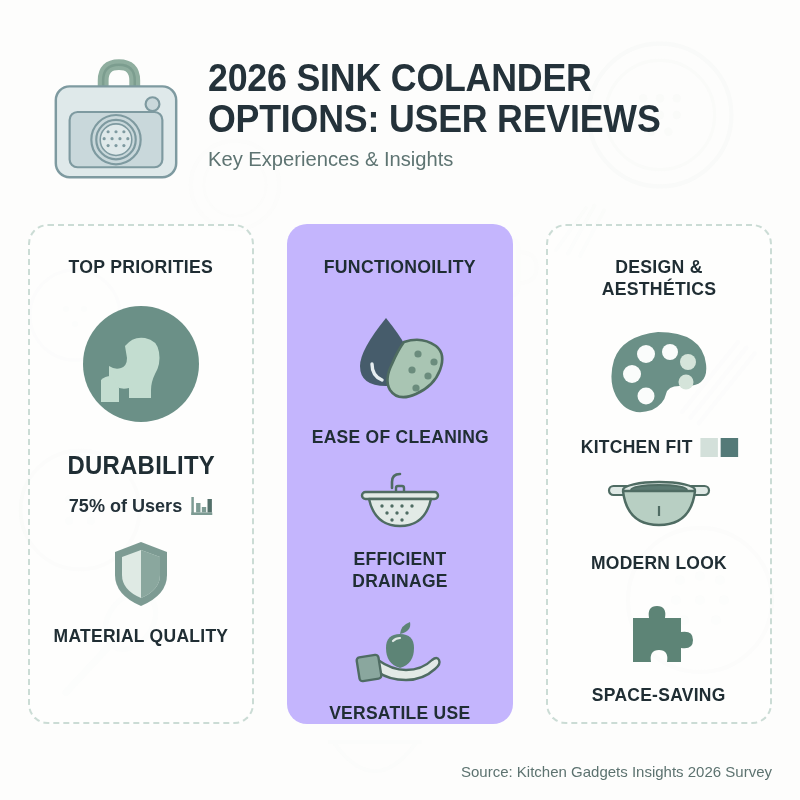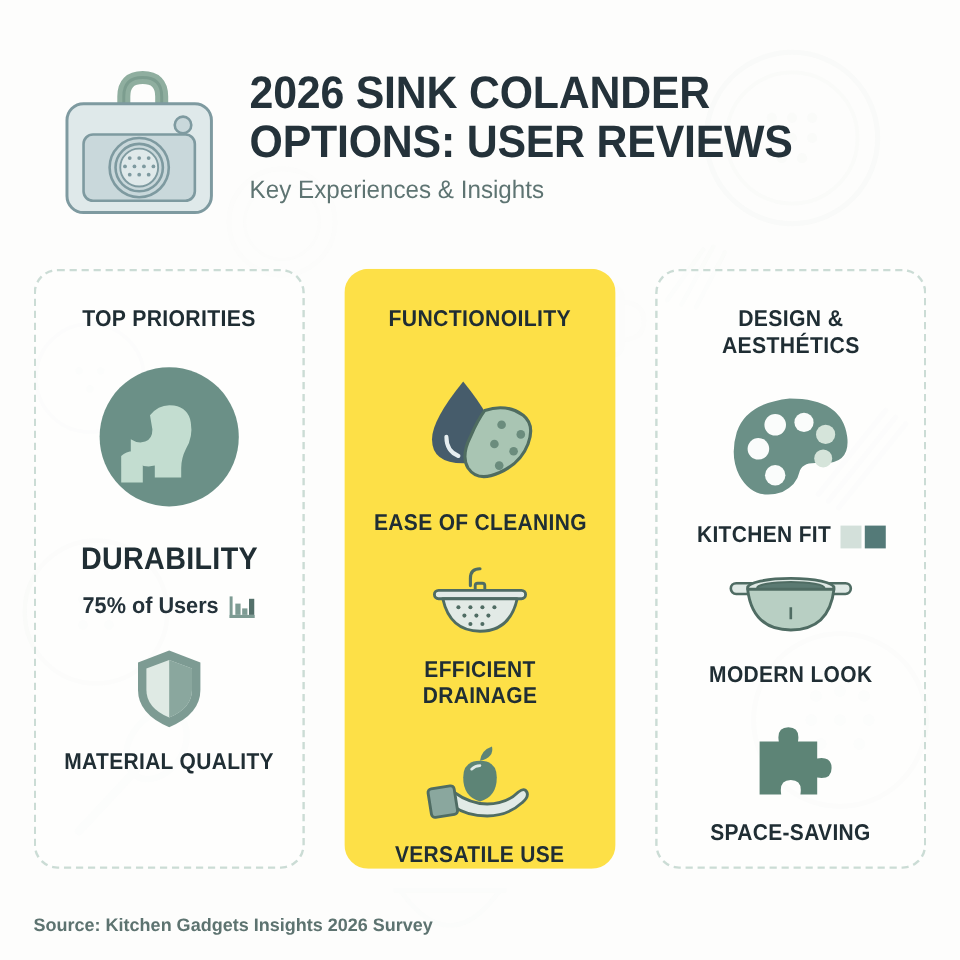--- a/index.html
+++ b/index.html
@@ -85,21 +85,21 @@
     display: flex;
     flex-direction: column;
     align-items: center;
     position: relative;
   }
   .card.dashed {
     border: 2px dashed #cbdcd5;
     background: rgba(255,255,255,0.35);
   }
   .card.filled {
-    background: #fde047;
+    background: #c4b5fd;
     border: 2px solid transparent;
   }
 
   .card-title {
     font-family: "Liberation Sans Narrow", "Liberation Sans", sans-serif;
     font-size: 19px;
     font-weight: bold;
     color: #1f2d33;
     letter-spacing: 0.3px;
     text-transform: uppercase;
@@ -139,26 +139,25 @@
     display: flex;
     align-items: center;
     justify-content: center;
   }
 
   .swatches { display: inline-flex; gap: 3px; }
   .swatch { width: 19px; height: 19px; display: inline-block; }
 
   
   .footer {
-    text-align: left;
+    text-align: right;
     font-size: 15px;
     color: #5d7370;
     margin-top: auto;
     padding-bottom: 20px;
-    font-weight: bold;
   }
 </style>
 </head>
 <body>
 
 <div class="watermarks">
   <svg class="wm" style="left:555px; top:10px;" width="210" height="210" viewBox="0 0 100 100">
     <circle cx="50" cy="50" r="34" fill="none" stroke="#dfe7e3" stroke-width="2"></circle>
     <circle cx="50" cy="50" r="26" fill="none" stroke="#e6ece9" stroke-width="1.5"></circle>
     <g fill="#e6ece9">

